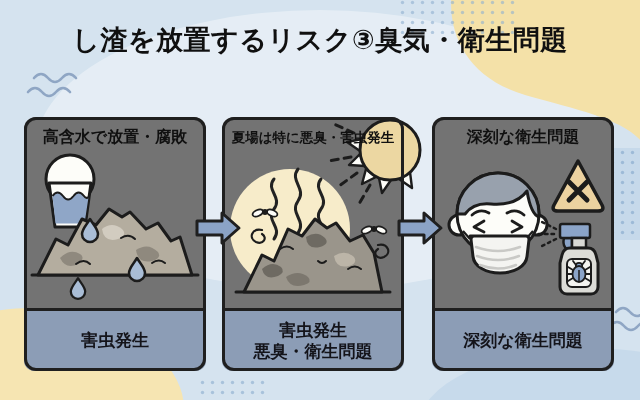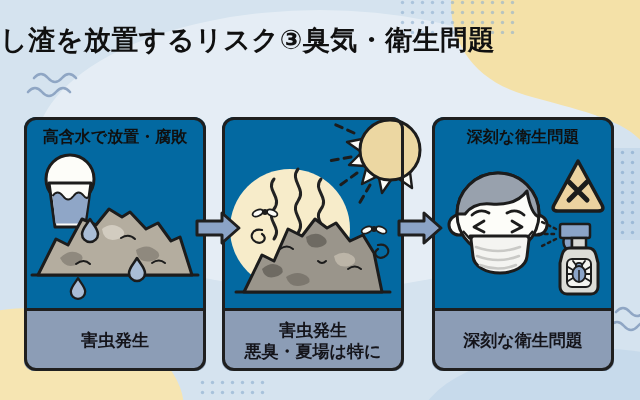--- a/index.html
+++ b/index.html
@@ -4,26 +4,26 @@
 <style>
   html,body{margin:0;padding:0;}
   .stage{
     position:relative;width:640px;height:400px;overflow:hidden;
     background:#d5e3ef;
     font-family:"Liberation Sans","DejaVu Sans",sans-serif;
   }
   .decor{position:absolute;left:0;top:0;z-index:0;}
   .title{
     position:absolute;top:22px;left:0;right:0;z-index:4;margin:0;
-    text-align:left;font-size:27px;font-weight:bold;color:#101010;
+    text-align:center;font-size:27px;font-weight:bold;color:#101010;
     letter-spacing:0.5px;
   }
   .panel{
     position:absolute;top:117px;width:182px;height:254px;
-    background:#0369a1;border-radius:12px;z-index:2;
+    background:#737373;border-radius:12px;z-index:2;
   }
   .panel-frame{
     position:absolute;inset:0;border:3px solid #1f1f1f;border-radius:12px;
     z-index:5;pointer-events:none;
   }
   .panel-label{
     position:absolute;top:10px;left:0;right:0;z-index:6;
     text-align:center;font-weight:bold;font-size:16px;color:#101010;
   }
   .panel-label.small{font-size:13.5px;top:12px;}
@@ -145,23 +145,24 @@
         <path d="M84,120 q11,-7 19,1 q5,6 -5,9 q-13,3 -14,-10 z" fill="#6e6a62"></path>
         <path d="M112,139 q11,-7 20,1 q4,6 -5,9 q-13,3 -15,-10 z" fill="#bcb5a8"></path>
         <path d="M64,160 q12,-8 22,0 q5,5 -4,8 q-14,4 -18,-8 z" fill="#7c776e"></path>
         <g fill="none" stroke="#1c1c1c" stroke-width="2" stroke-linecap="round">
           <path d="M58,132 q7,-5 13,0"></path>
           <path d="M126,152 q7,-5 13,0"></path>
           <path d="M96,144 q4,4 8,0"></path>
         </g>
       </g>
     </svg>
+    <div class="panel-label small">夏場は特に悪臭・害虫発生</div>
     <div class="panel-caption">
       <span>害虫発生</span>
-      <span>悪臭・夏場は特に</span>
+      <span>悪臭・衛生問題</span>
     </div>
     <div class="panel-frame"></div>
   </section>
 
   <section class="panel" style="left:432px">
     <svg class="panel-art" width="182" height="194" viewBox="0 0 182 194">
       <g>
         <circle cx="27" cy="108" r="10" fill="#fdfdf9" stroke="#1c1c1c" stroke-width="3"></circle>
         <circle cx="105" cy="108" r="10" fill="#fdfdf9" stroke="#1c1c1c" stroke-width="3"></circle>
         <circle cx="66" cy="97" r="41" fill="#fdfdf9" stroke="#1c1c1c" stroke-width="3"></circle>

